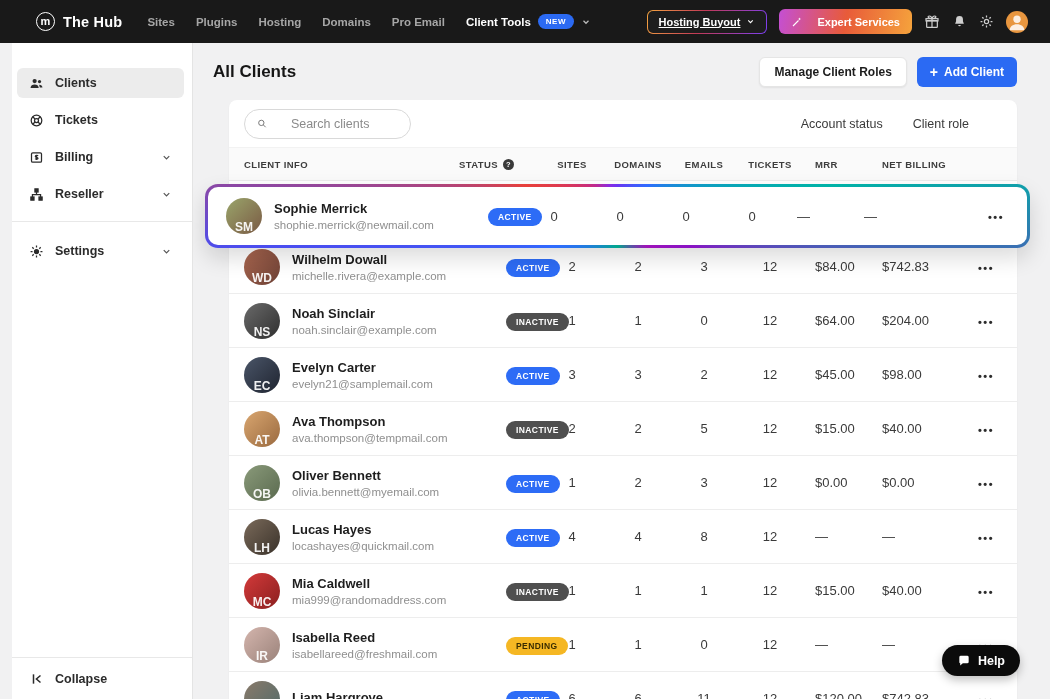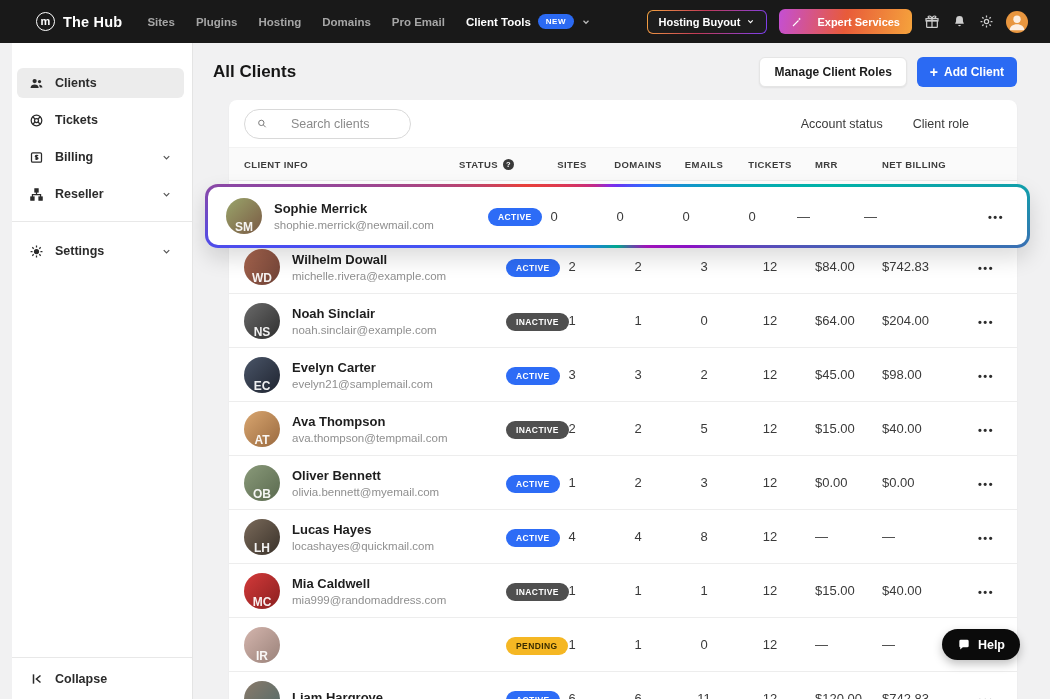--- a/index.html
+++ b/index.html
@@ -18,21 +18,21 @@
   .nav-item { color:#a6a6a6; font-size:11.5px; font-weight:700; cursor:pointer; white-space:nowrap; }
   .ct { display:flex; align-items:center; gap:7px; margin-left:21px; cursor:pointer; }
   .ct-label { color:#fff; font-size:11.5px; font-weight:700; }
   .new-badge { background:#2b6af3; color:#fff; font-size:8px; font-weight:700;
                padding:3px 8px; border-radius:9px; letter-spacing:.5px; }
   .ct-chev { color:#bbb; display:flex; }
   .tb-right { margin-left:auto; display:flex; align-items:center; gap:12px; }
   .hb-btn { height:24px; padding:0 11px; border-radius:6px; border:1px solid transparent;
             background:linear-gradient(#1d1d1d,#1d1d1d) padding-box,
                        linear-gradient(110deg,#f5a53f,#c23a56 45%,#7b3ff2) border-box;
-            color:#fff; font-size:11px; font-weight:700; display:flex; align-items:center; gap:6px; cursor:pointer; }
+            color:#fff; font-size:11px; font-weight:700; display:flex; align-items:center; gap:6px; cursor:pointer;text-decoration:underline; }
   .es-btn { height:25px; padding:0 12px; border-radius:6px; border:none;
             background:linear-gradient(100deg,#c44fd4 0%,#e85b39 50%,#f5a33c 100%);
             color:#fff; font-size:11px; font-weight:700; display:flex; align-items:center; gap:14px; cursor:pointer; }
   .tb-icon { color:#cfcfcf; display:flex; cursor:pointer; }
   .tb-avatar { width:22px; height:22px; border-radius:50%; display:flex; align-items:center;
                justify-content:center; cursor:pointer; overflow:hidden; }
 
   
   .sidebar { position:absolute; top:43px; left:12px; bottom:0; width:181px; background:#fff;
              border-right:1px solid #e4e4e4; padding-top:25px; z-index:40; }
@@ -101,21 +101,21 @@
 
   .row.highlighted { height:64px; border:3px solid transparent; border-radius:13px;
     background:linear-gradient(#fff,#fff) padding-box,
       conic-gradient(from 0deg at 50% 50%,
         #6a35f2 0deg,#2f6bff 45deg,#00b3a7 82deg,#8a12c4 112deg,#a012b8 135deg,
         #00a88c 180deg,#2f6bff 245deg,#4a4df0 265deg,#e8403a 288deg,#c22a8a 322deg,
         #8a2be2 345deg,#6a35f2 360deg) border-box;
     margin:3px -13px -8px -24px; padding:0 15px 0 18px;
     box-shadow:0 10px 22px rgba(0,0,0,.14); position:relative; z-index:5; }
 
-  .help { position:absolute; right:30px; bottom:39px; height:31px; background:#0b0b0b;
+  .help { position:absolute; right:30px; bottom:23px; height:31px; background:#0b0b0b;
           border-radius:17px; color:#fff; display:flex; align-items:center; gap:7px;
           padding:0 15px; font-size:12.5px; font-weight:700;
           box-shadow:0 4px 10px rgba(0,0,0,.25); cursor:pointer; z-index:60; }
 </style>
 </head>
 <body>
 
 <header class="topbar">
   <div class="brand">
     <span class="logo">m</span>
@@ -463,20 +463,24 @@
     <div class="cell money">$15.00</div>
     <div class="cell money net">$40.00</div>
     <div class="cell actions"><span class="dots">•••</span></div>
   </div>
 
   <div class="grid row">
     <div class="cell client">
       <span class="avatar" style="background: linear-gradient(135deg, rgb(212, 181, 173), rgb(154, 130, 122));">
               <i style="font-style:normal">IR</i>
             </span>
+      <span class="who">
+        <b>Isabella Reed</b>
+        <em>isabellareed@freshmail.com</em>
+      </span>
     </div>
     <div class="cell"><span class="badge pending">PENDING</span></div>
     <div class="cell num">1</div>
     <div class="cell num">1</div>
     <div class="cell num">0</div>
     <div class="cell num">12</div>
     <div class="cell money dim">—</div>
     <div class="cell money net dim">—</div>
     <div class="cell actions"><span class="dots">•••</span></div>
   </div>

